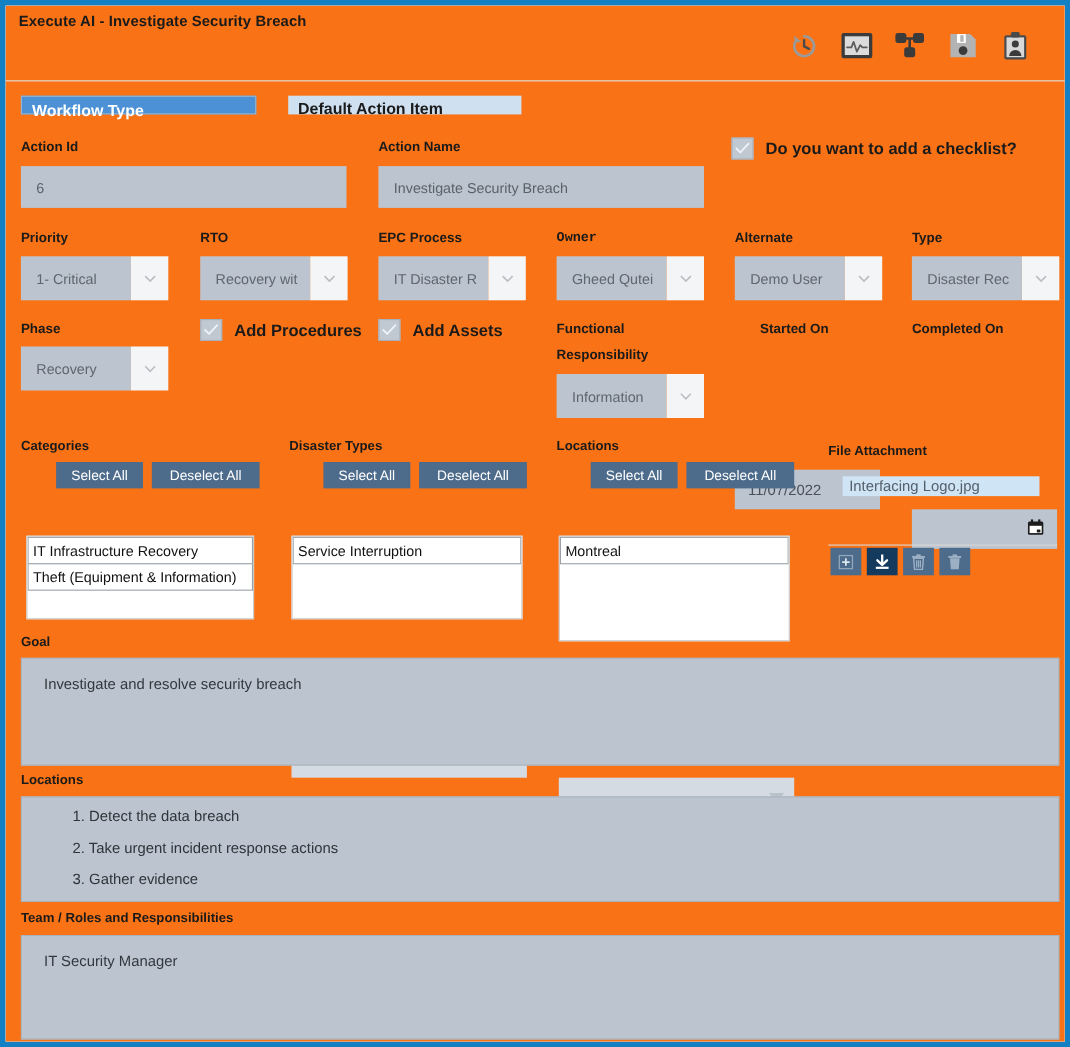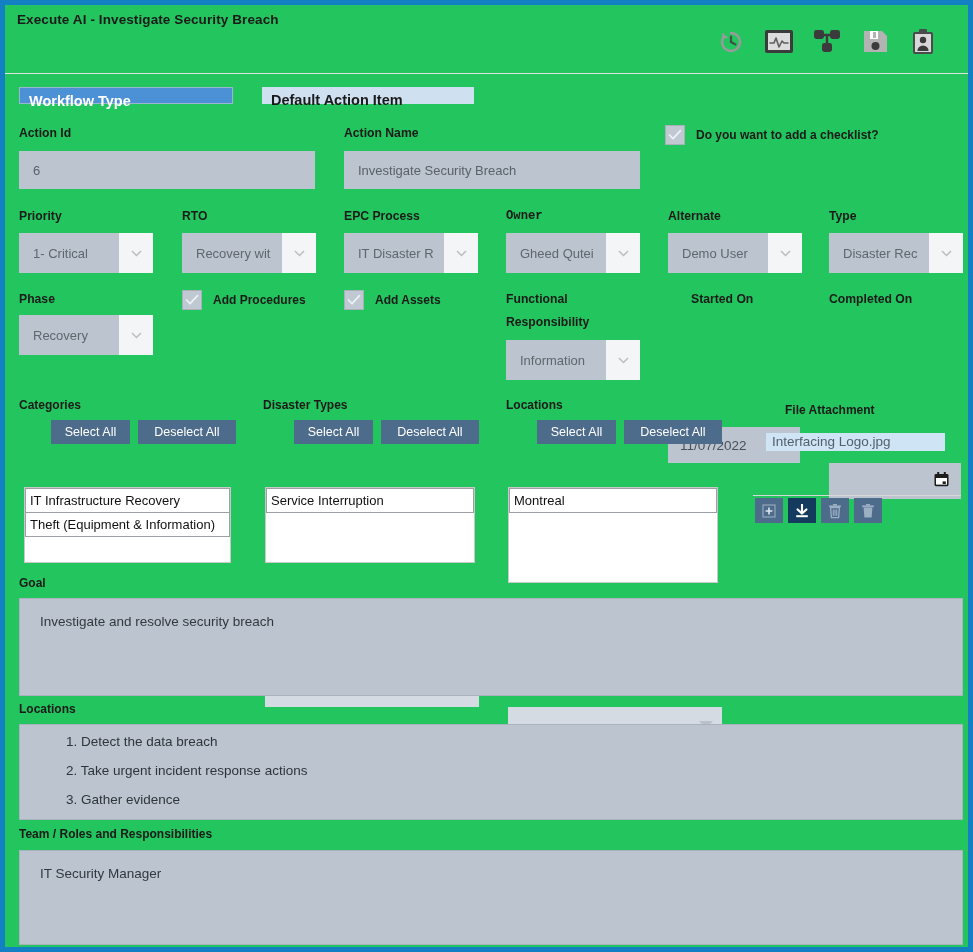--- a/index.html
+++ b/index.html
@@ -18,21 +18,21 @@
     box-sizing: border-box;
     background: #ffffff;
     border: 5px solid #1380c4;
     overflow: hidden;
   }
   .inner {
     position: relative;
     width: 100%;
     height: 100%;
     box-sizing: border-box;
-    background: #22c55e;
+    background: #f97316;
     padding: 0;
   }
 
   
   .header {
     position: relative;
     height: 68px;
     border-bottom: 1px solid #e2e2e2;
   }
   .page-title {
@@ -177,21 +177,21 @@
     background: #c0c8d2;
     border: 1px solid #a7b0bb;
     box-sizing: border-box;
     display: flex;
     align-items: center;
     justify-content: center;
     cursor: pointer;
   }
   .cbox svg { display:block; }
   .cbox-label {
-    font-size: 12px;
+    font-size: 15px;
     font-weight: bold;
     color: #1a1a1a;
   }
 
   
   .ms-title {
     font-size: 12px;
     font-weight: bold;
     color: #1a1a1a;
   }
@@ -515,21 +515,21 @@
   <div class="abs ms-title" style="left:501px; top:393px;">Locations</div>
   <div class="abs ms-btn" style="left:532px; top:415px; width:79px;">Select All</div>
   <div class="abs ms-btn" style="left:619px; top:415px; width:98px;">Deselect All</div>
   <div class="abs ms-bar" style="left:503px; top:446px; width:214px;">
     <span class="tri"></span>
   </div>
   <div class="abs ms-list" style="left:503px; top:482px; width:210px; height:96px;">
     <div class="ms-item">Montreal</div>
   </div>
 
-  <div class="abs ms-title" style="left:748px; top:398px;margin-left:32px;">File Attachment</div>
+  <div class="abs ms-title" style="left:748px; top:398px;">File Attachment</div>
   <div class="abs file-chip" style="left:761px; top:428px; width:179px;">Interfacing Logo.jpg</div>
   <div class="abs fa-divider" style="left:748px; top:490px; width:208px;"></div>
 
   <div class="abs fa-btn light" style="left:750px; top:493px;">
     <svg width="14" height="14" viewBox="0 0 14 14">
       <rect x="1" y="1" width="12" height="12" fill="none" stroke="#93a8bd" stroke-width="1.2"></rect>
       <path d="M7 3.6 L7 10.4 M3.6 7 L10.4 7" stroke="#dde6ef" stroke-width="1.6"></path>
     </svg>
   </div>
   <div class="abs fa-btn dark" style="left:783px; top:493px;">

